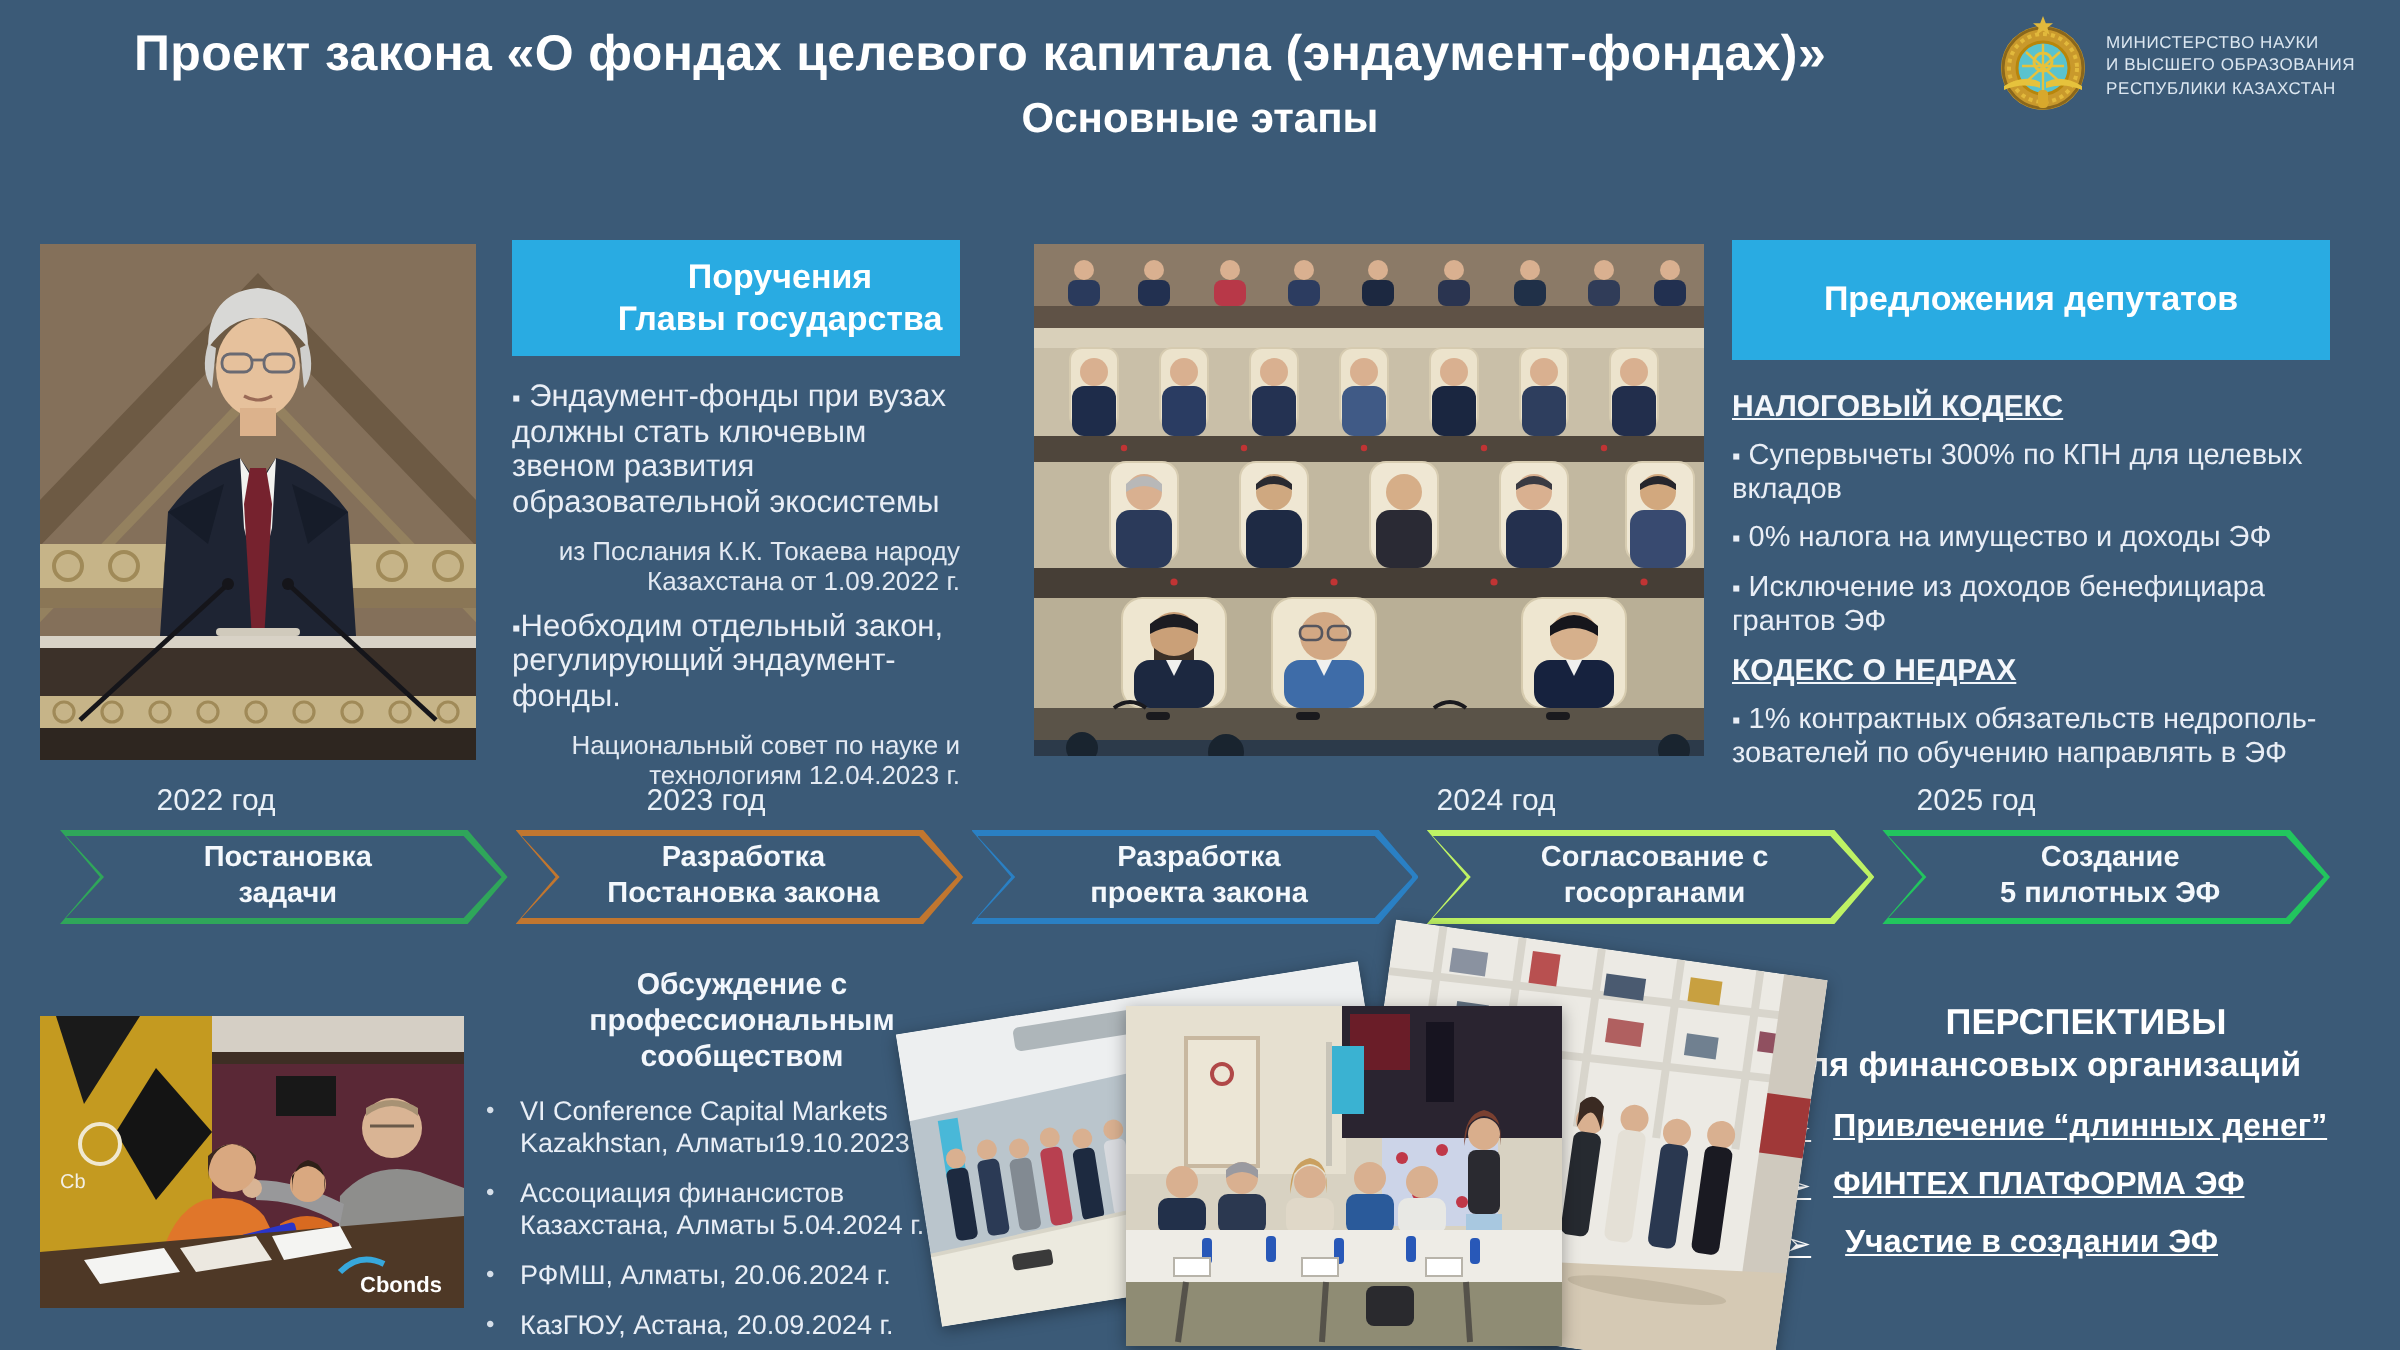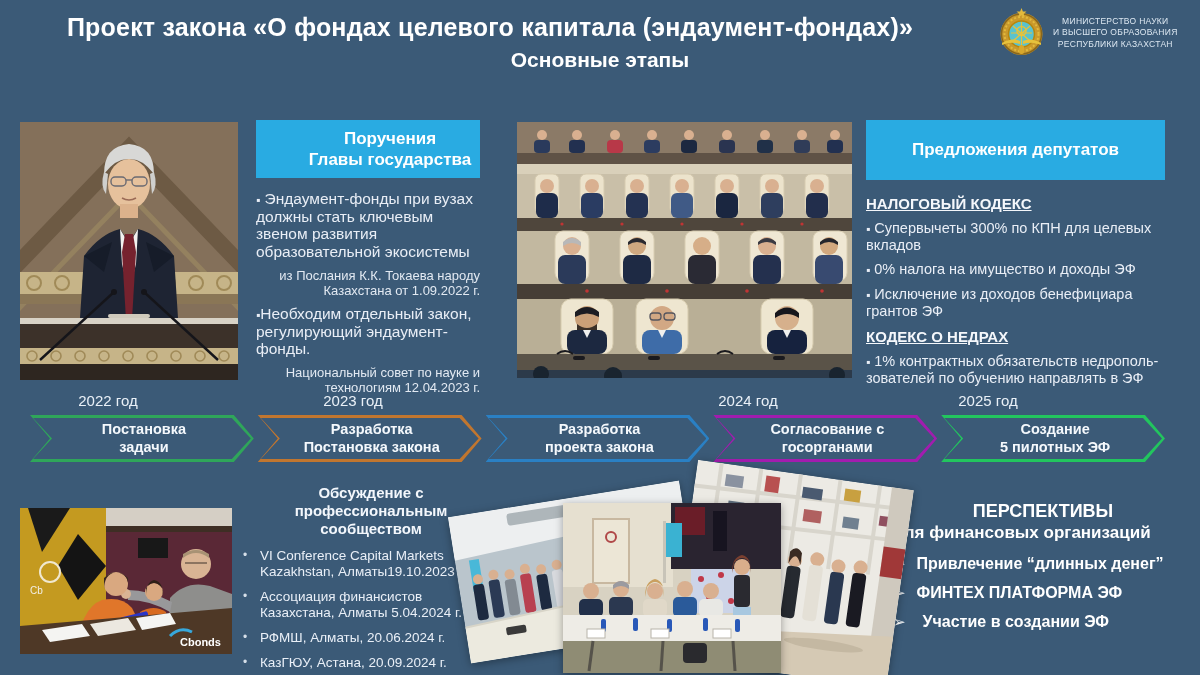--- a/index.html
+++ b/index.html
@@ -4,21 +4,21 @@
 <style>
   html,body{margin:0;padding:0;background:#1e2630;}
   .slide{position:relative;width:1200px;height:675px;background:#3b5a77;overflow:hidden;
          font-family:"Liberation Sans",sans-serif;color:#edf2f8;}
 
   
   .title{position:absolute;left:0;top:13px;width:980px;text-align:center;
          font-size:25px;font-weight:bold;color:#ffffff;letter-spacing:.2px;}
   .subtitle{position:absolute;left:0;top:48px;width:1200px;text-align:center;
          font-size:21px;font-weight:bold;color:#ffffff;}
-  .ministry{position:absolute;left:998px;top:7px;display:flex;align-items:center;gap:8px;text-align:center;}
+  .ministry{position:absolute;left:998px;top:7px;display:flex;align-items:center;gap:8px;}
   .ministry-text{font-size:8.5px;line-height:1.35;color:#dce7f1;letter-spacing:.3px;}
 
   
   .photo{position:absolute;overflow:hidden;}
   .photo svg{display:block;width:100%;height:100%;}
   #photo-president{left:20px;top:122px;width:218px;height:258px;}
   #photo-parliament{left:517px;top:122px;width:335px;height:256px;}
   #photo-cbonds{left:20px;top:508px;width:212px;height:146px;}
   #photo-groupA{left:458px;top:498px;width:234px;height:148px;transform:rotate(-9deg);z-index:1;box-shadow:0 2px 8px rgba(0,0,0,.35);}
   #photo-groupC{left:683px;top:474px;width:218px;height:200px;transform:rotate(8deg);z-index:2;box-shadow:0 2px 8px rgba(0,0,0,.35);}
@@ -51,21 +51,21 @@
   .discussion{position:absolute;left:243px;top:484px;width:256px;}
   .discussion-header{font-weight:bold;font-size:15px;line-height:1.2;text-align:center;color:#f3f7fc;}
   .d-list{margin:10px 0 0;padding:0;list-style:none;}
   .d-item{display:flex;gap:9px;font-size:13.5px;line-height:1.18;margin:9px 0;color:#e9eff7;}
   .d-item .dot{width:8px;flex:none;font-size:12px;color:#d6dfe9;}
   .d-item span:last-child{max-width:206px;}
   .prospects{position:absolute;left:893px;top:501px;width:300px;}
   .p-head1{font-size:18px;font-weight:bold;text-align:center;color:#ffffff;}
   .p-head2{font-size:17px;font-weight:bold;text-align:left;margin-top:1px;color:#ffffff;}
   .p-items{margin-top:12px;}
-  .p-item{display:flex;gap:11px;font-size:16px;font-weight:bold;margin:11px 0;color:#ffffff;}
+  .p-item{display:flex;gap:11px;font-size:16px;font-weight:bold;margin:11px 0;color:#ffffff;text-decoration:underline;}
   .p-item .arr{font-weight:normal;font-size:15px;}
 </style>
 </head>
 <body>
 
 <div class="slide">
 
   <div class="title">Проект закона «О фондах целевого капитала (эндаумент-фондах)»</div>
   <div class="subtitle">Основные этапы</div>
 
@@ -326,21 +326,21 @@
           <span>Разработка</span>
           <span>Постановка закона</span>
         </div>
       </div>
     <div class="stage" style="background: rgb(42, 128, 196);">
         <div class="stage-inner">
           <span>Разработка</span>
           <span>проекта закона</span>
         </div>
       </div>
-    <div class="stage" style="background: #a21caf;">
+    <div class="stage" style="background: #bef264;">
         <div class="stage-inner">
           <span>Согласование с</span>
           <span>госорганами</span>
         </div>
       </div>
     <div class="stage" style="background: #22c55e;">
         <div class="stage-inner">
           <span>Создание</span>
           <span>5 пилотных ЭФ</span>
         </div>

